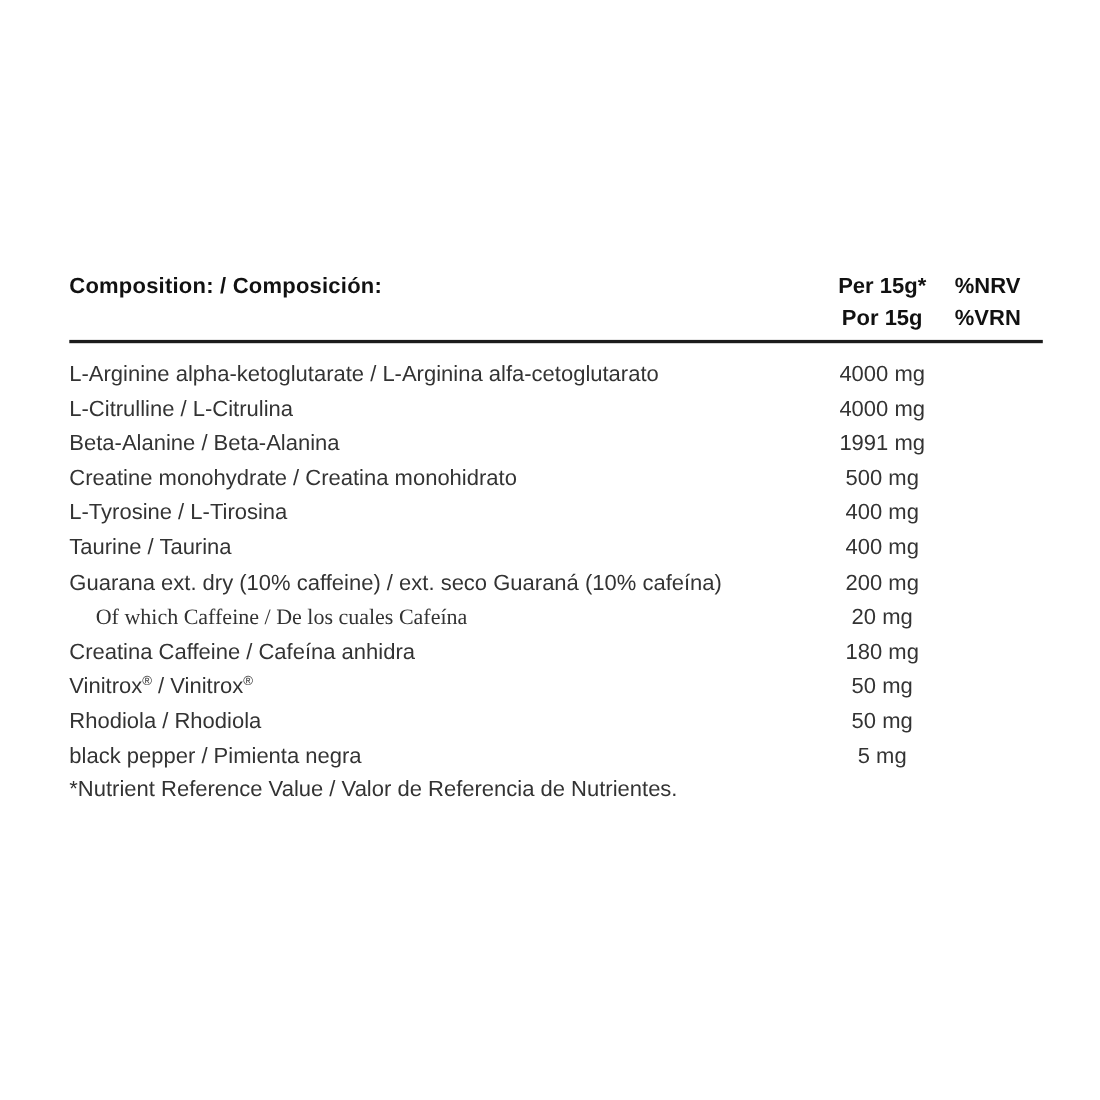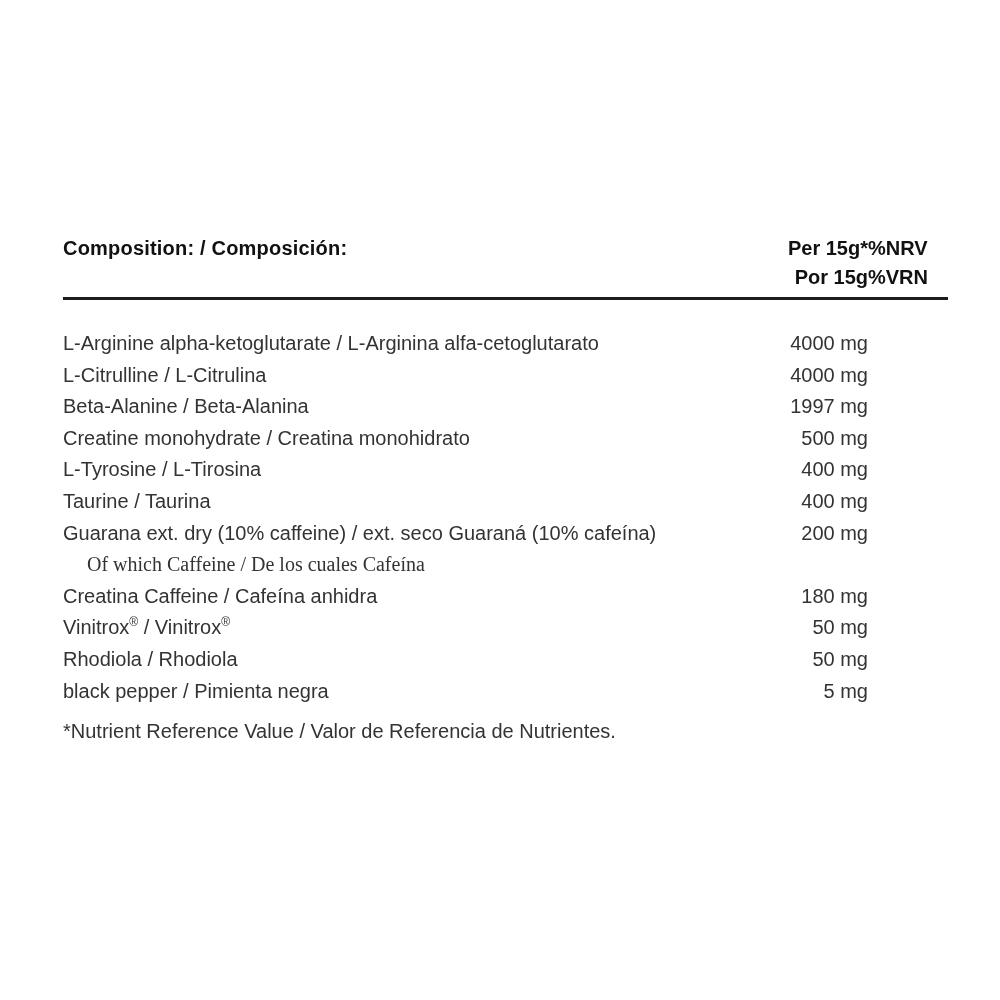--- a/index.html
+++ b/index.html
@@ -24,49 +24,49 @@
   .grid-row {
     display: grid;
     grid-template-columns: 1fr 132px 80px;
     align-items: baseline;
   }
   .header-block {
     font-weight: bold;
     color: #111111;
     font-size: 20px;
     line-height: 29px;
+    margin-top: 12px;
   }
-  .col-amount { text-align: right; white-space: nowrap; }
+  .col-amount { text-align: center; white-space: nowrap; }
   .col-nrv   { white-space: nowrap; }
   .table-title {
     font-size: 20px;
     letter-spacing: 0.2px;
   }
   .rule {
     border: 0;
     border-top: 3px solid #1c1c1c;
     margin: 5px 0 0 0;
   }
   .rows {
-    margin-top: 28px;
+    margin-top: 13px;
     font-size: 20px;
   }
   .ingredient-row {
     line-height: 31.6px;
   }
   .ingredient-row.indent .cell-name {
     padding-left: 24px;
     font-family: Liberation Serif, serif;
   }
   .cell-name sup {
     font-size: 12px;
     line-height: 0;
   }
   .footnote {
-    margin-top: 10px;
     font-size: 20px;
     line-height: 28px;
   }
 </style>
 </head>
 <body>
 
 <div class="sheet">
 
   <div class="header-block">
@@ -90,21 +90,21 @@
     <div class="col-amount">4000 mg</div>
     <div class="col-nrv"></div>
   </div>
       <div class="grid-row ingredient-row">
     <div class="cell-name">L-Citrulline / L-Citrulina</div>
     <div class="col-amount">4000 mg</div>
     <div class="col-nrv"></div>
   </div>
       <div class="grid-row ingredient-row">
     <div class="cell-name">Beta-Alanine / Beta-Alanina</div>
-    <div class="col-amount">1997 mg</div>
+    <div class="col-amount">1991 mg</div>
     <div class="col-nrv"></div>
   </div>
       <div class="grid-row ingredient-row">
     <div class="cell-name">Creatine monohydrate / Creatina monohidrato</div>
     <div class="col-amount">500 mg</div>
     <div class="col-nrv"></div>
   </div>
       <div class="grid-row ingredient-row">
     <div class="cell-name">L-Tyrosine / L-Tirosina</div>
     <div class="col-amount">400 mg</div>
@@ -115,20 +115,21 @@
     <div class="col-amount">400 mg</div>
     <div class="col-nrv"></div>
   </div>
       <div class="grid-row ingredient-row">
     <div class="cell-name">Guarana ext. dry (10% caffeine) / ext. seco Guaraná (10% cafeína)</div>
     <div class="col-amount">200 mg</div>
     <div class="col-nrv"></div>
   </div>
       <div class="grid-row ingredient-row indent">
     <div class="cell-name">Of which Caffeine / De los cuales Cafeína</div>
+    <div class="col-amount">20 mg</div>
     <div class="col-nrv"></div>
   </div>
       <div class="grid-row ingredient-row">
     <div class="cell-name">Creatina Caffeine / Cafeína anhidra</div>
     <div class="col-amount">180 mg</div>
     <div class="col-nrv"></div>
   </div>
       <div class="grid-row ingredient-row">
     <div class="cell-name">Vinitrox<sup>®</sup> / Vinitrox<sup>®</sup></div>
     <div class="col-amount">50 mg</div>

